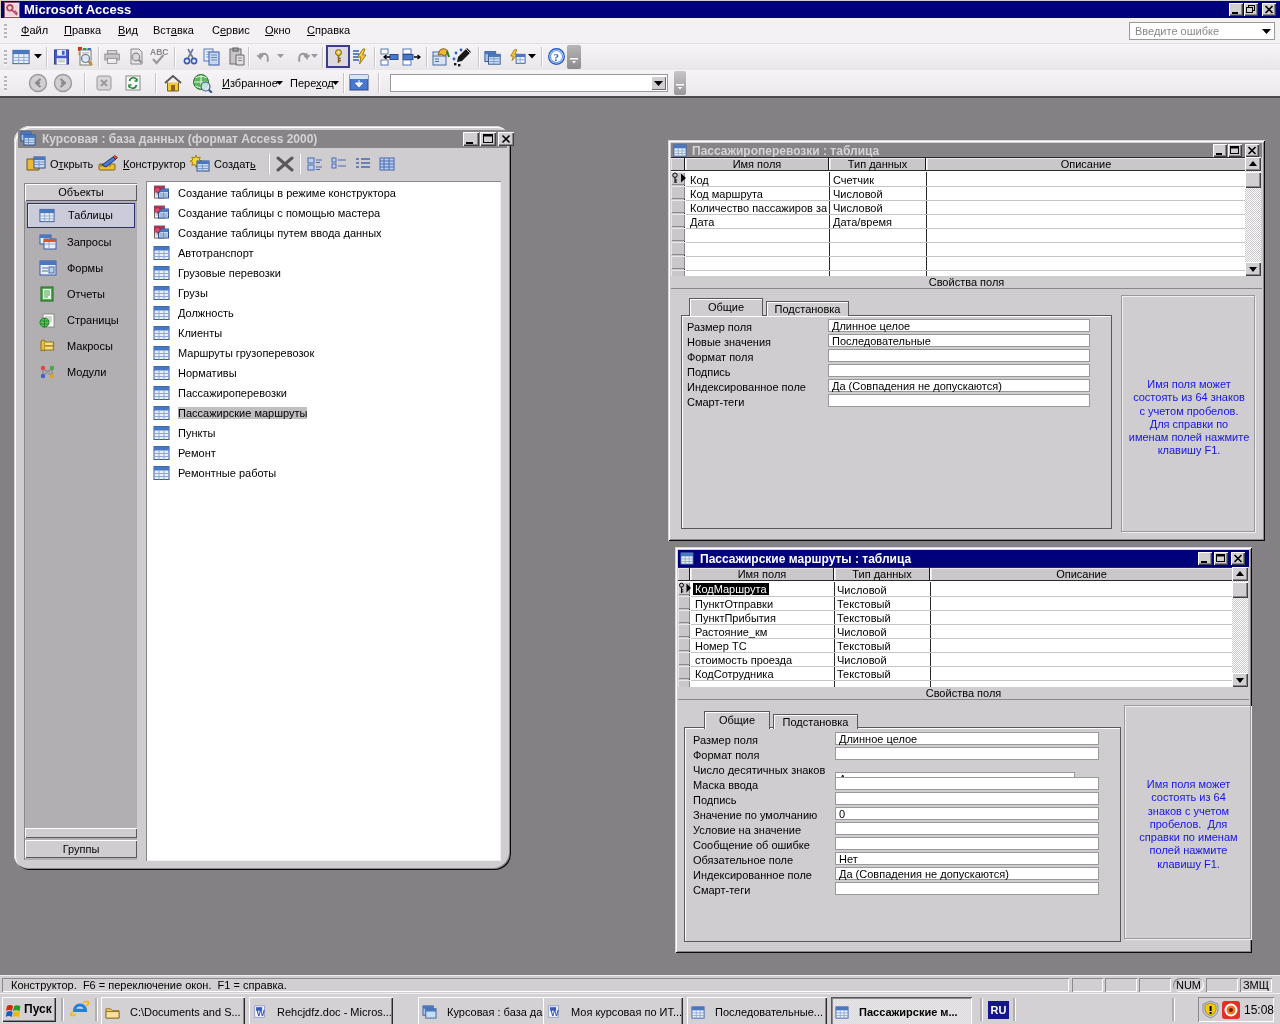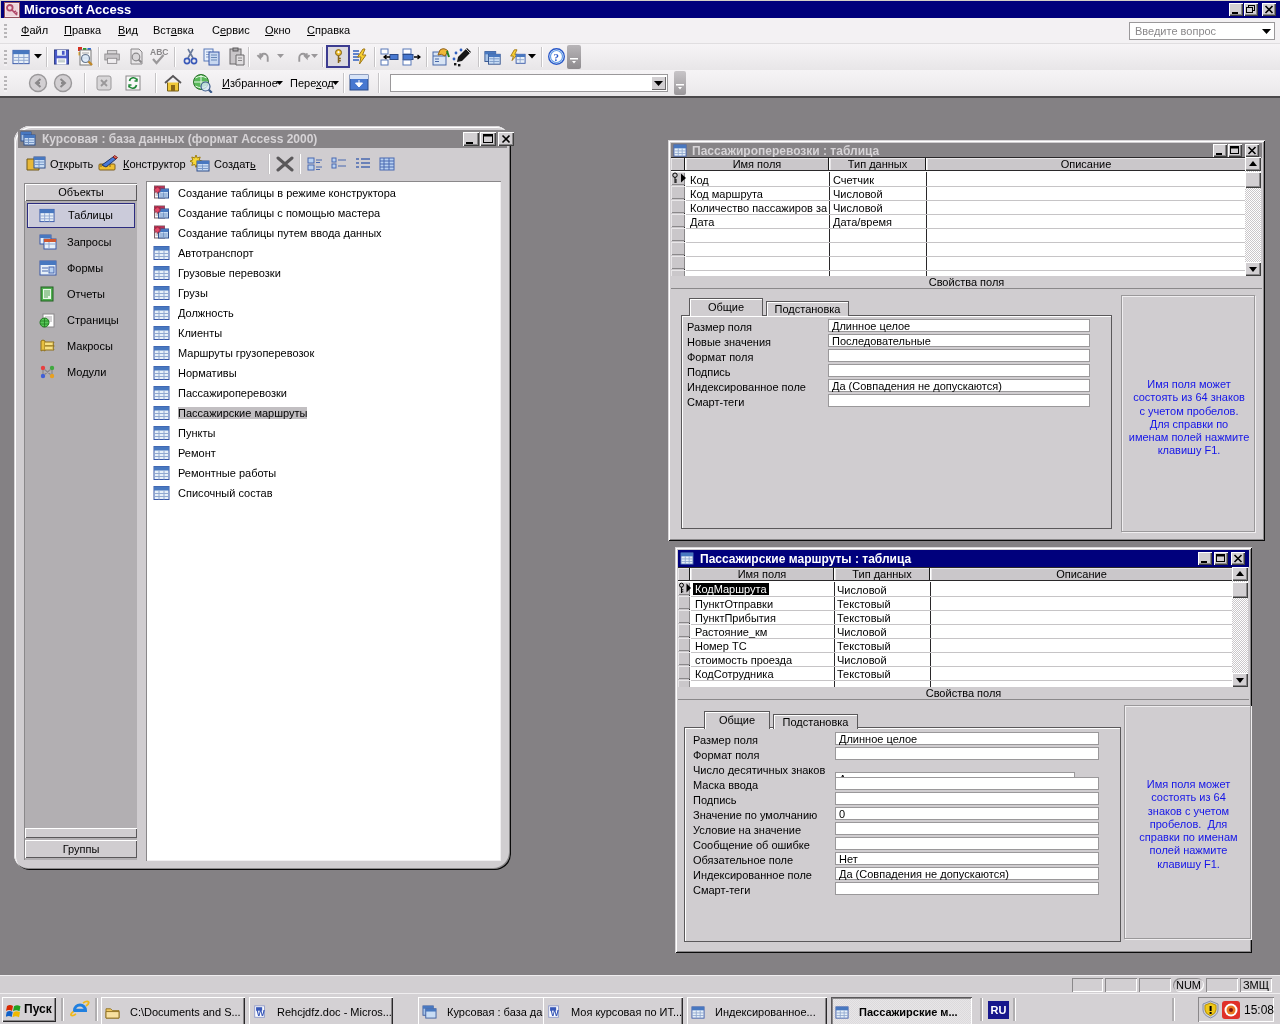--- a/index.html
+++ b/index.html
@@ -52,21 +52,21 @@
 <div class="abs" style="left:0;top:18px;width:1280px;height:26px;background:#f3f1f3;border-bottom:1px solid #e0dee0;">
   <div class="abs" style="left:4px;top:4px;width:3px;height:18px;background:repeating-linear-gradient(#f3f1f3 0 2px,#b8b6b8 2px 4px);"></div>
   <span class="abs mi" style="left:21px;"><u>Ф</u>айл</span>
   <span class="abs mi" style="left:64px;"><u>П</u>равка</span>
   <span class="abs mi" style="left:118px;"><u>В</u>ид</span>
   <span class="abs mi" style="left:153px;">Вст<u>а</u>вка</span>
   <span class="abs mi" style="left:212px;">С<u>е</u>рвис</span>
   <span class="abs mi" style="left:265px;"><u>О</u>кно</span>
   <span class="abs mi" style="left:307px;"><u>С</u>правка</span>
   <div class="abs" style="left:1129px;top:4px;width:146px;height:18px;background:#fff;border:1px solid #9a989a;">
-    <span class="abs" style="left:5px;top:2px;color:#8a888a;font-size:11px;">Введите вопрос</span>
+    <span class="abs" style="left:5px;top:2px;color:#8a888a;font-size:11px;">Введите ошибке</span>
     <svg class="abs" style="right:3px;top:6px;" width="9" height="6">
         <path d="M0 0 h9 l-4.5 5 z" fill="#000"></path>
       </svg>
   </div>
 </div>
 
 <div class="abs" style="left:0;top:44px;width:1280px;height:26px;background:linear-gradient(#f6f4f6,#e8e6e8);">
   <div class="abs" style="left:4px;top:4px;width:3px;height:18px;background:repeating-linear-gradient(#f3f1f3 0 2px,#b8b6b8 2px 4px);"></div>
   <div id="tb1" class="abs" style="left:0;top:0;width:590px;height:26px;">
     <svg class="abs" style="left:12px;top:4px;" width="19" height="18" viewBox="0 0 20 18">
@@ -542,28 +542,20 @@
         </svg>
         <span>Ремонт</span>
       </div>
     <div class="abs li" style="top:283px;">
         <svg class="tabic" viewBox="0 0 17 15">
           <rect x="1" y="1" width="15" height="13" fill="#e8f0f8" stroke="#3858a8"></rect>
           <rect x="1" y="1" width="15" height="4" fill="#4878c0"></rect>
           <path d="M1 8 h15 M1 11 h15 M6 5 v9 M11 5 v9" stroke="#90a8d0"></path>
         </svg>
         <span>Ремонтные работы</span>
-      </div>
-    <div class="abs li" style="top:303px;">
-        <svg class="tabic" viewBox="0 0 17 15">
-          <rect x="1" y="1" width="15" height="13" fill="#e8f0f8" stroke="#3858a8"></rect>
-          <rect x="1" y="1" width="15" height="4" fill="#4878c0"></rect>
-          <path d="M1 8 h15 M1 11 h15 M6 5 v9 M11 5 v9" stroke="#90a8d0"></path>
-        </svg>
-        <span>Списочный состав</span>
       </div>
   </div>
 </div>
 
 <div class="abs win" style="left:668px;top:140px;width:597px;height:401px;">
   <div class="abs" style="left:3px;top:3px;width:591px;height:15px;background:#878487;">
     <svg class="abs" style="left:2px;top:1px;" width="14" height="13" viewBox="0 0 16 15">
         <rect x="1" y="1" width="14" height="13" fill="#e8f0f8" stroke="#3858a8"></rect>
         <rect x="1" y="1" width="14" height="4" fill="#4878c0"></rect>
         <path d="M1 8 h14 M1 11 h14 M6 5 v9 M10.5 5 v9" stroke="#90a8d0"></path>
@@ -774,20 +766,23 @@
       <div class="abs proplbl" style="left:8px;top:156px;">Смарт-теги</div>
         <div class="abs inp" style="left:150px;top:154px;width:264px;height:13px;"></div>
     </div>
     <div class="abs" style="left:446px;top:5px;width:127px;height:234px;background:#d0cdd0;border:1px solid #9a989a;box-shadow:1px 1px 0 #f0eef0, inset 1px 1px 0 #f0eef0;">
       <div class="abs" style="left:2px;top:72px;width:123px;color:#1414e8;font-size:11px;line-height:13.3px;text-align:center;white-space:nowrap;">Имя поля может<br>состоять из 64<br>знаков с учетом<br>пробелов.&nbsp; Для<br>справки по именам<br>полей нажмите<br>клавишу F1.</div>
     </div>
   </div>
 </div>
 
 <div class="abs" style="left:0;top:975px;width:1280px;height:18px;background:#d2cfd2;border-top:1px solid #efedef;">
+  <div class="abs sunk" style="left:2px;top:2px;width:1067px;height:14px;">
+    <span class="abs" style="left:9px;top:1px;">Конструктор.&nbsp; F6 = переключение окон.&nbsp; F1 = справка.</span>
+  </div>
   <div class="abs sunk" style="left:1072px;top:2px;width:31px;height:14px;"></div>
   <div class="abs sunk" style="left:1105px;top:2px;width:32px;height:14px;"></div>
   <div class="abs sunk" style="left:1139px;top:2px;width:32px;height:14px;"></div>
   <div class="abs sunk" style="left:1173px;top:2px;width:31px;height:14px;text-align:center;border-radius:7px;"><span style="line-height:14px;">NUM</span></div>
   <div class="abs sunk" style="left:1206px;top:2px;width:32px;height:14px;"></div>
   <div class="abs sunk" style="left:1240px;top:2px;width:32px;height:14px;text-align:center;"><span style="line-height:14px;">ЗМЩ</span></div>
 </div>
 
 <div class="abs" id="taskbar" style="left:0;top:993px;width:1280px;height:31px;background:#d4d1d4;border-top:1px solid #efedef;">
 
@@ -840,21 +835,21 @@
         <text x="4" y="13" font-size="10" font-weight="bold" fill="#3858b8" font-family="Liberation Sans">W</text>
       </svg>
     <span>Моя курсовая по ИТ...</span>
     </div>
   <div class="abs tkb" style="left:687px;width:140px;">
     <svg width="14" height="13" viewBox="0 0 16 15">
         <rect x="1" y="1" width="14" height="13" fill="#e8f0f8" stroke="#3858a8"></rect>
         <rect x="1" y="1" width="14" height="4" fill="#4878c0"></rect>
         <path d="M1 8 h14 M1 11 h14 M6 5 v9 M10.5 5 v9" stroke="#90a8d0"></path>
       </svg>
-    <span>Индексированное...</span>
+    <span>Последовательные...</span>
     </div>
   <div class="abs tkbp" style="left:831px;width:141px;">
     <svg width="14" height="13" viewBox="0 0 16 15">
         <rect x="1" y="1" width="14" height="13" fill="#e8f0f8" stroke="#3858a8"></rect>
         <rect x="1" y="1" width="14" height="4" fill="#4878c0"></rect>
         <path d="M1 8 h14 M1 11 h14 M6 5 v9 M10.5 5 v9" stroke="#90a8d0"></path>
       </svg>
     <span style="font-weight:bold;">Пассажирские м...</span>
     </div>
   <div class="abs" style="left:980px;top:4px;width:2px;height:23px;background:#b0aeb0;box-shadow:1px 0 0 #fff;"></div>

